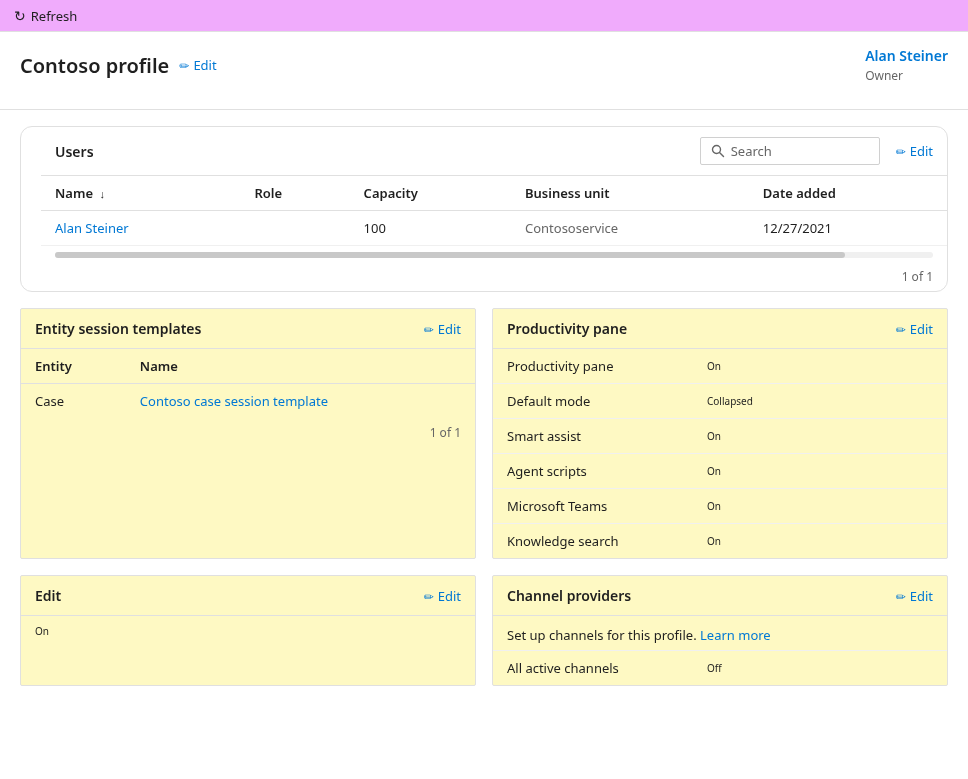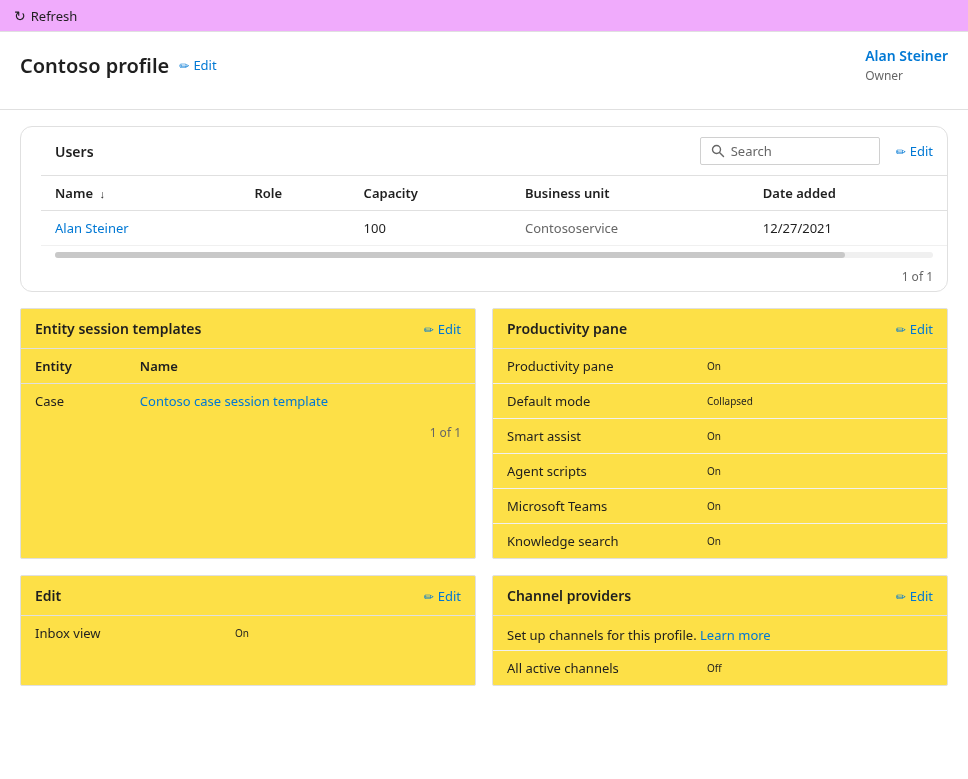--- a/index.html
+++ b/index.html
@@ -169,21 +169,21 @@
     .two-col {
       display: grid;
       grid-template-columns: 1fr 1fr;
       gap: 16px;
       margin-top: 16px;
     }
 
     .panel {
       border: 1px solid #e0e0e0;
       border-radius: 2px;
-      background: #fde047;
+      background: #fef9c3;
     }
     .panel-header {
       display: flex;
       align-items: center;
       justify-content: space-between;
       padding: 10px 14px;
       border-bottom: 1px solid #e0e0e0;
     }
     .panel-title {
       font-size: 14px;
@@ -407,21 +407,20 @@
     <div class="panel">
       <div class="panel-header">
         <span class="panel-title">Edit</span>
         <a class="edit-link">
           <span class="pencil-icon"></span>
           <span>Edit</span>
         </a>
       </div>
       <div class="panel-body">
         <div class="kv-row">
-          <span class="kv-label">Inbox view</span>
           <span class="kv-value">On</span>
         </div>
       </div>
     </div>
 
     <div class="panel">
       <div class="panel-header">
         <span class="panel-title">Channel providers</span>
         <a class="edit-link">
           <span class="pencil-icon"></span>

